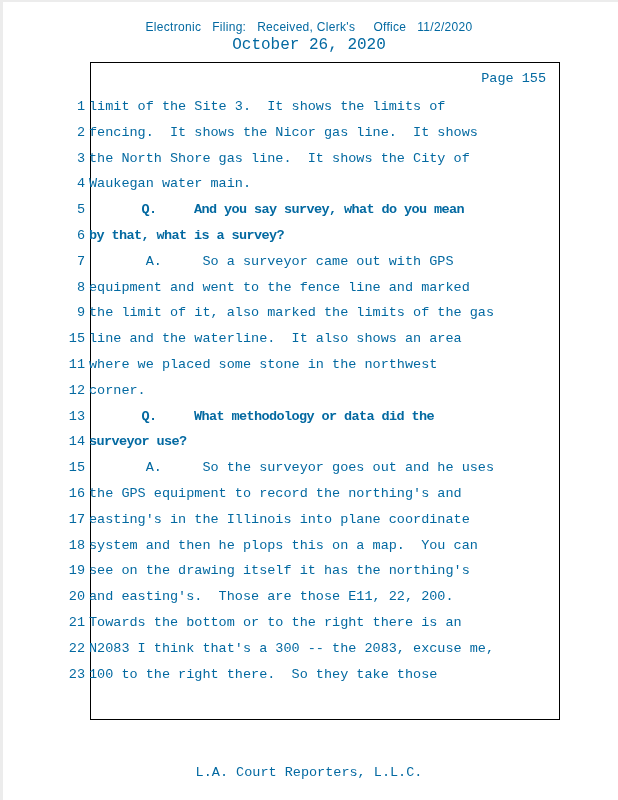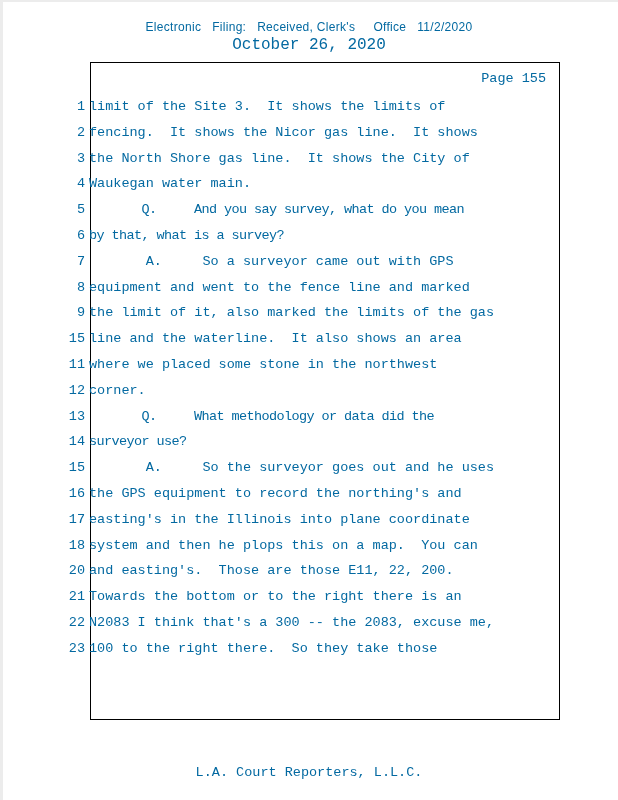--- a/index.html
+++ b/index.html
@@ -67,21 +67,21 @@
     text-align: right;
     flex: none;
     line-height: 25.8px;
   }
   .line .txt {
     margin-left: 4px;
     white-space: pre;
     line-height: 25.8px;
   }
   .line.bold .txt {
-    font-weight: normal;
+    font-weight: bold;
     letter-spacing: -0.6px;
   }
   .footer {
     position: absolute;
     top: 733px;
     left: 0;
     width: 100%;
     text-align: center;
     font-size: 13.5px;
     line-height: 16px;
@@ -169,20 +169,24 @@
       </div>
       <div class="line">
         <span class="num">17</span>
         <span class="txt">easting's in the Illinois into plane coordinate</span>
       </div>
       <div class="line">
         <span class="num">18</span>
         <span class="txt">system and then he plops this on a map.  You can</span>
       </div>
       <div class="line">
+        <span class="num">19</span>
+        <span class="txt">see on the drawing itself it has the northing's</span>
+      </div>
+      <div class="line">
         <span class="num">20</span>
         <span class="txt">and easting's.  Those are those E11, 22, 200.</span>
       </div>
       <div class="line">
         <span class="num">21</span>
         <span class="txt">Towards the bottom or to the right there is an</span>
       </div>
       <div class="line">
         <span class="num">22</span>
         <span class="txt">N2083 I think that's a 300 -- the 2083, excuse me,</span>

